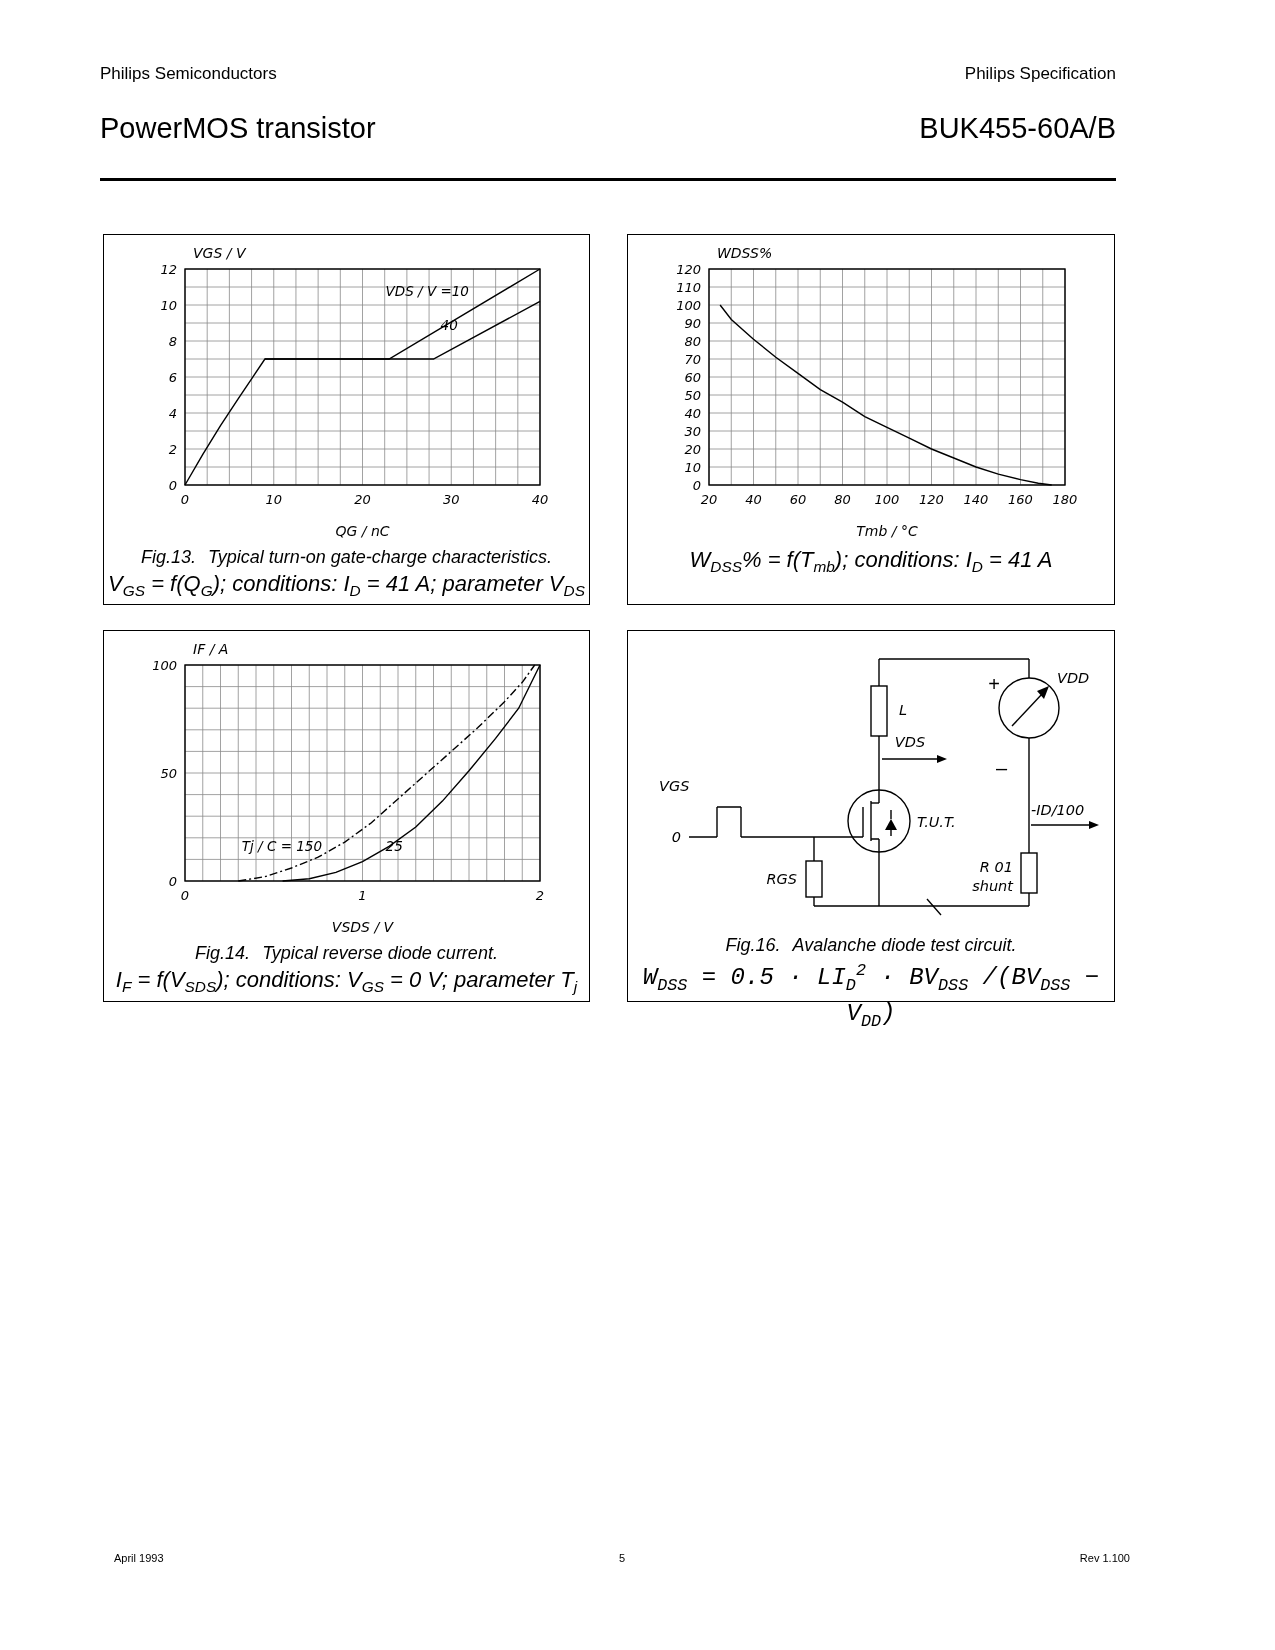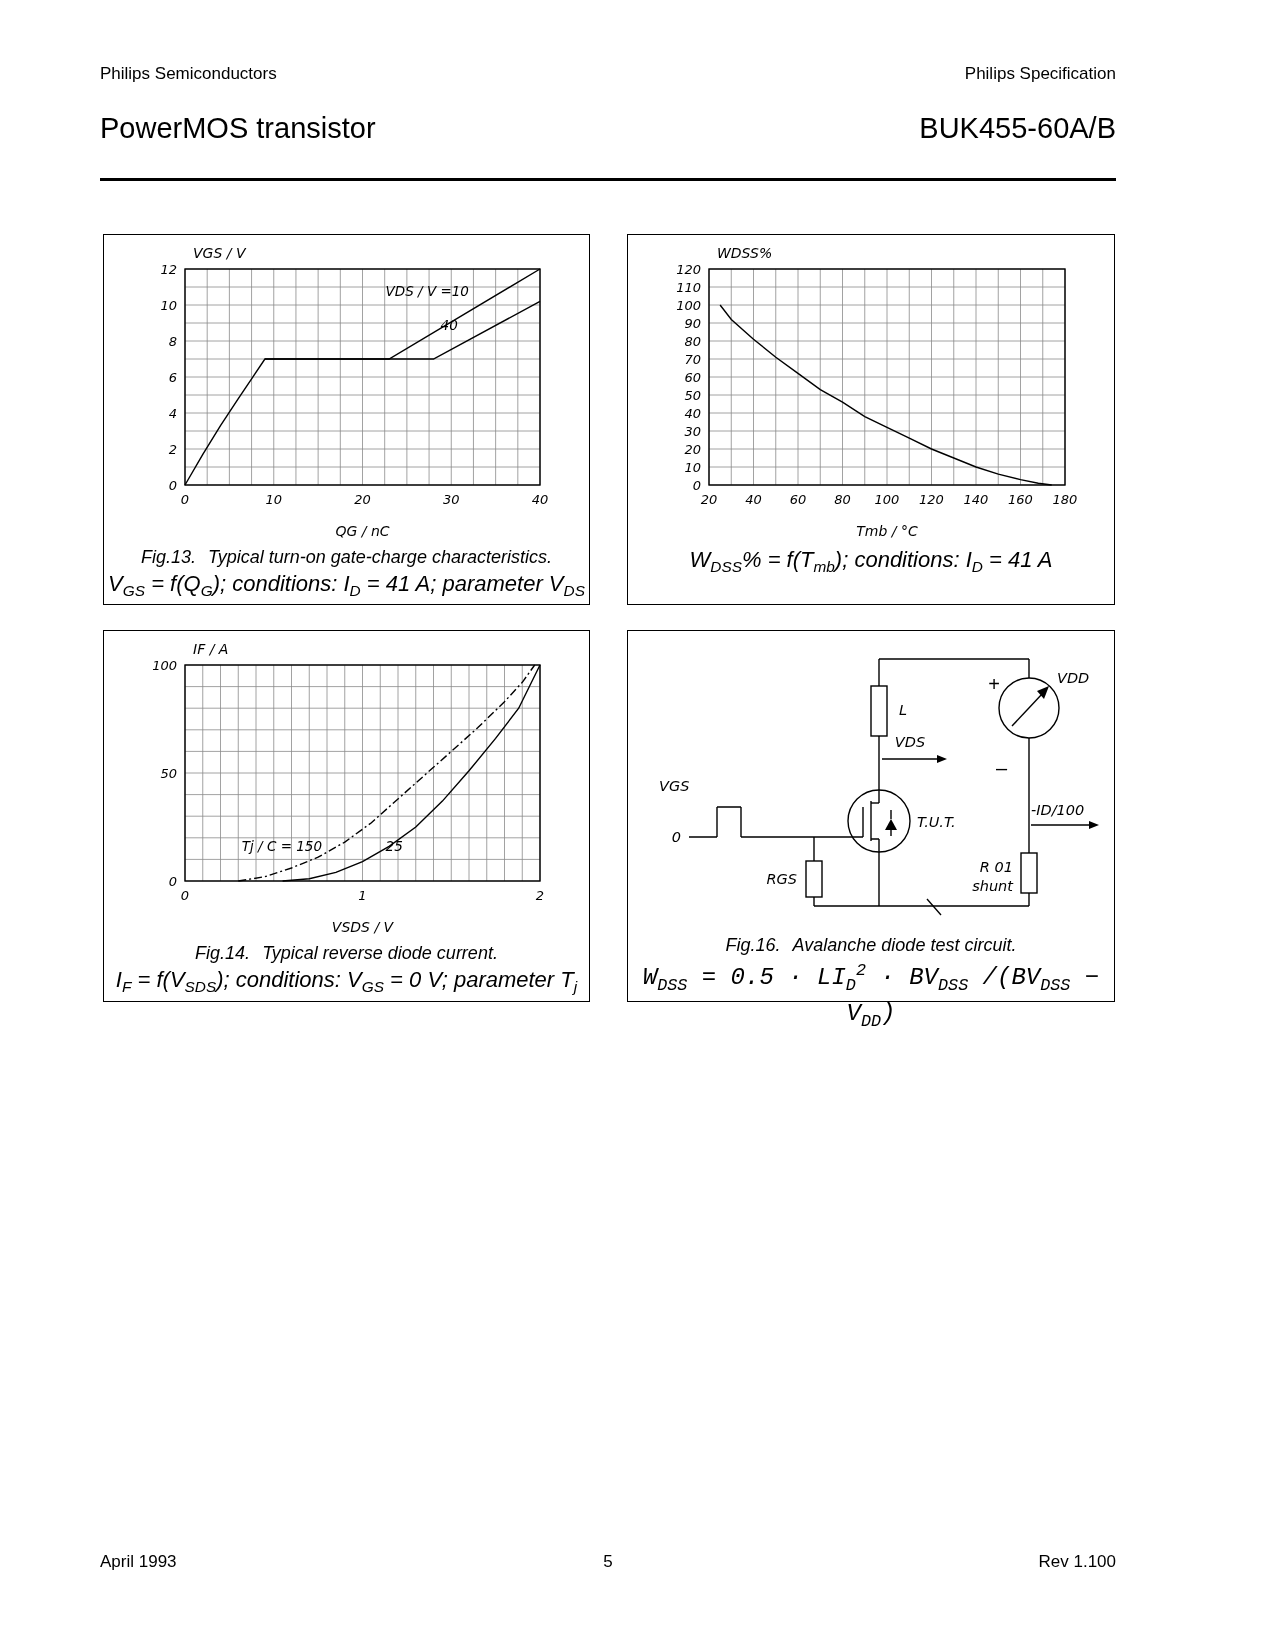--- a/index.html
+++ b/index.html
@@ -20,21 +20,21 @@
   sub{font-size:70%;} sup{font-size:70%;}
   .formula{font-family:Liberation Mono, monospace;font-style:italic;font-size:24px;margin-top:3px;}
   svg{display:block;margin:0 auto;}
   .tick{font:italic 13px "DejaVu Sans",sans-serif;fill:#000;}
   .axis{font:italic 14px "DejaVu Sans",sans-serif;fill:#000;}
   .anno{font:italic 13.5px "DejaVu Sans",sans-serif;fill:#000;}
   .clabel{font:italic 14.5px "DejaVu Sans",sans-serif;fill:#000;}
   .csign{font:15px 20px "DejaVu Sans",sans-serif;fill:#000;font-size:20px;}
   .wire path,.wire rect,.wire circle{stroke:#000;stroke-width:1.4;fill:none;}
   .wire rect{fill:#fff;}
-  #footer{top:1552px;font-size:17px;}
+  #footer{top:1552px;font-size:11px;margin-left:14px;}
   #footer .fcenter{position:absolute;left:0;right:0;text-align:center;}
 </style>
 </head>
 <body>
 
 <div class="page">
 
   <div class="hdr" id="header">
     <span>Philips Semiconductors</span>
     <span>Philips Specification</span>

